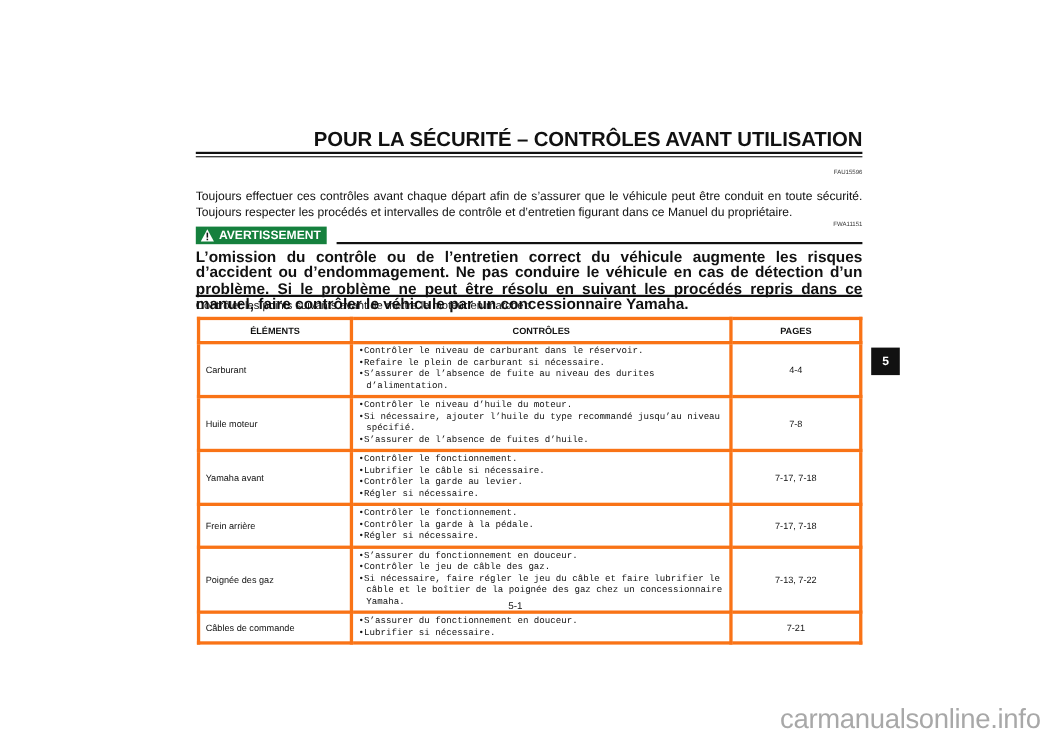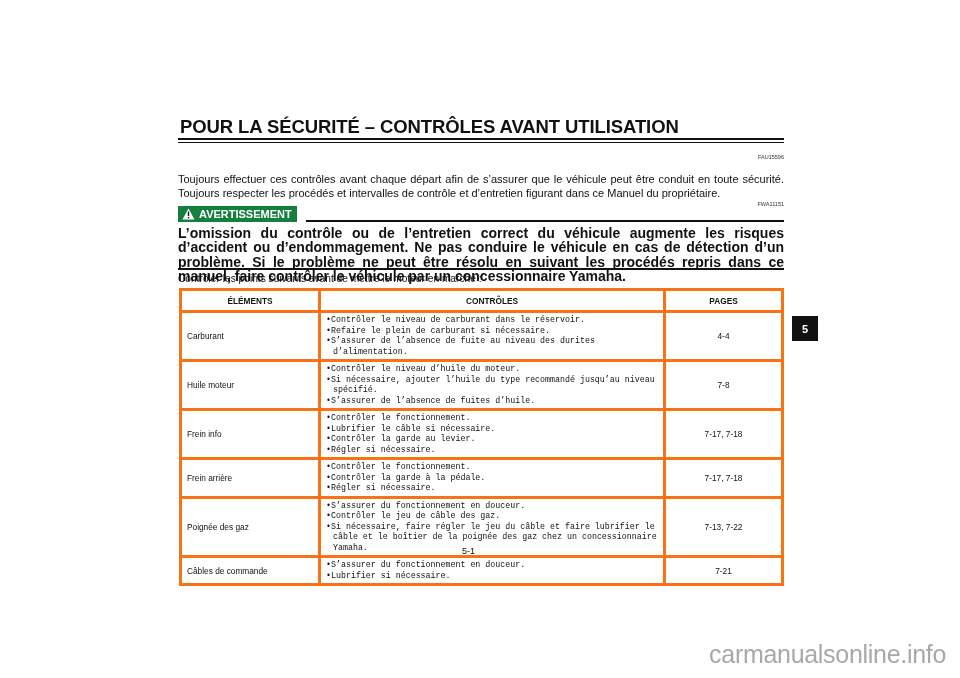--- a/index.html
+++ b/index.html
@@ -1,18 +1,18 @@
 <!DOCTYPE html>
 <html><head>
 <meta charset="utf-8">
 <style>
   html, body { margin:0; padding:0; background:#fff; }
   body { width:960px; height:678px; position:relative; overflow:hidden;
          font-family:"Liberation Sans", sans-serif; color:#111; }
-  .title { position:absolute; left:180px; width:604px; top:116px; text-align:left;
+  .title { position:absolute; left:180px; width:604px; top:116px; text-align:right;
            font-weight:bold; font-size:18.5px; letter-spacing:-0.1px; }
   .rule1 { position:absolute; left:178px; width:606px; top:138px; height:2px; background:#111; }
   .rule2 { position:absolute; left:178px; width:606px; top:142px; height:1px; background:#111; }
   .code { position:absolute; right:176px; font-size:5.5px; color:#333; }
   .intro { position:absolute; left:178px; width:606px; top:172px; font-size:11px; line-height:14px;
            text-align:justify; }
   .warn-head { position:absolute; left:178px; top:206px; height:16px; width:606px; }
   .warn-badge { position:absolute; left:0; top:0; height:16px; padding:0 5px 0 4px; background:#15803d; color:#fff;
                 font-size:11px; font-weight:bold; line-height:16px; display:flex; align-items:center; gap:4px; }
   .warn-line { position:absolute; left:128px; right:0; top:14px; height:1.5px; background:#111; }
@@ -86,21 +86,21 @@
       <td class="ctl">
           <ul>
         <li>Contrôler le niveau d’huile du moteur.</li>
         <li>Si nécessaire, ajouter l’huile du type recommandé jusqu’au niveau spécifié.</li>
         <li>S’assurer de l’absence de fuites d’huile.</li>
       </ul>
         </td>
       <td class="pg">7-8</td>
     </tr>
     <tr style="height:48px">
-      <td class="el">Frein info</td>
+      <td class="el">Yamaha avant</td>
       <td class="ctl">
           <ul>
         <li>Contrôler le fonctionnement.</li>
         <li>Lubrifier le câble si nécessaire.</li>
         <li>Contrôler la garde au levier.</li>
         <li>Régler si nécessaire.</li>
       </ul>
         </td>
       <td class="pg">7-17, 7-18</td>
     </tr>

